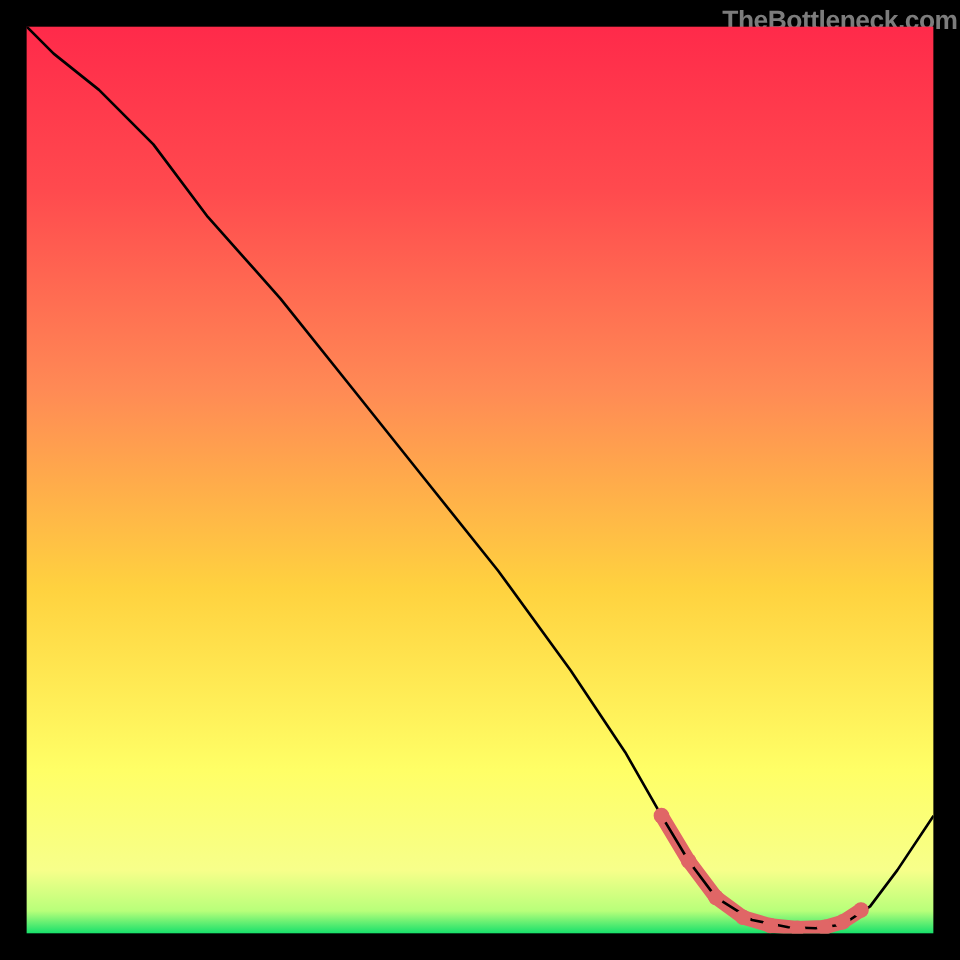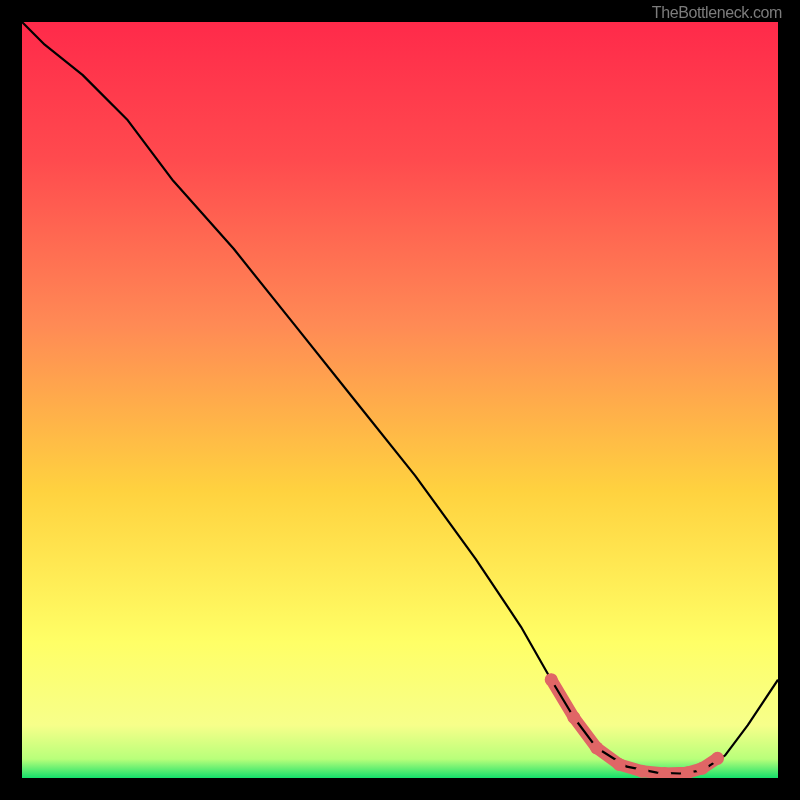--- a/index.html
+++ b/index.html
@@ -33,23 +33,23 @@
 svg.overlay {
   position: absolute;
   left: 0;
   top: 0;
   width: 756px;
   height: 756px;
 }
 .attribution {
   position: absolute;
   top: 4px;
-  right: 18px;
-  font-size: 16px;
-  font-weight: 400;
+  right: 2px;
+  font-size: 22px;
+  font-weight: 700;
   color: #7c7c7c;
   letter-spacing: -0.4px;
 }
 </style>
 </head>
 <body>
 
 <div class="wrap">
   <div class="attribution">TheBottleneck.com</div>
 

